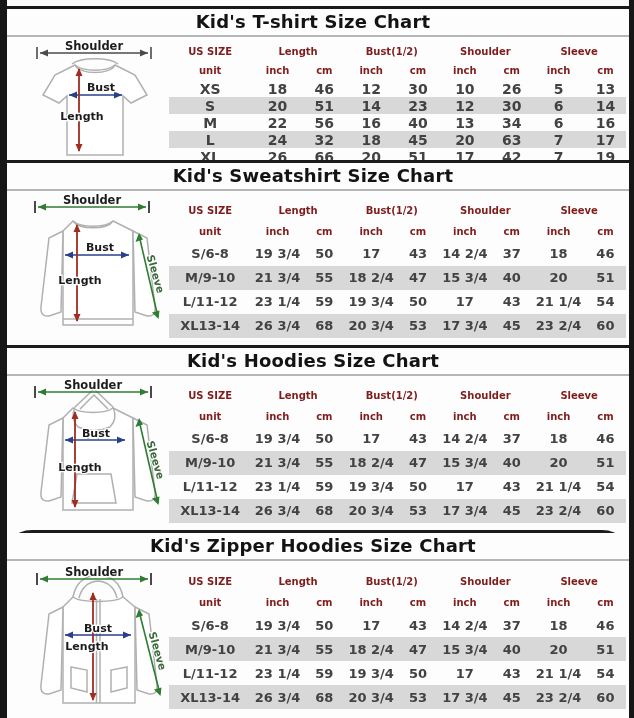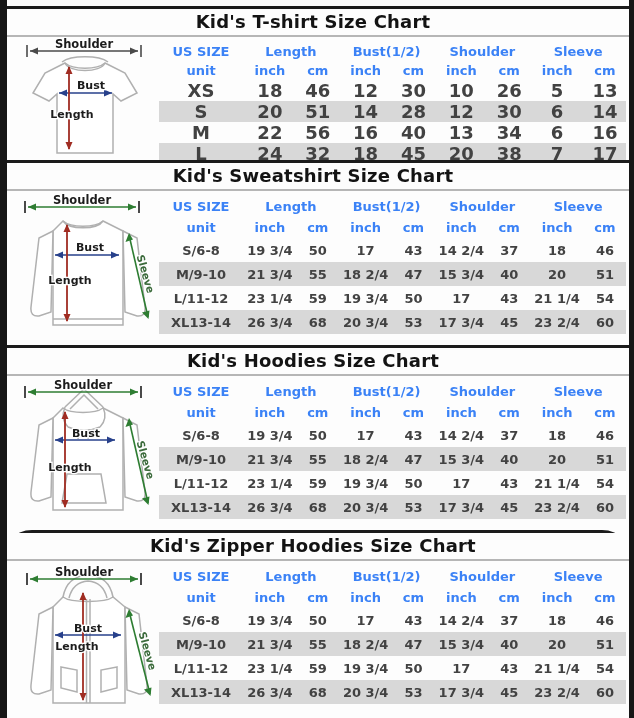--- a/index.html
+++ b/index.html
@@ -19,37 +19,37 @@
 
   .title-bar{
     border-top:3px solid #1b1b1b;
     border-bottom:2px solid #b6b6b6;
     text-align:center;
     font-weight:bold;font-size:18px;color:#131313;
     padding:2px 8px 3px 0;letter-spacing:0.2px;
   }
   .sec-tshirt .title-bar{margin-top:6px;}
 
-  .content{display:flex;align-items:flex-start;padding-left:9px;}
+  .content{display:flex;align-items:center;padding-left:19px;}
   .diagram{flex:0 0 150px;width:150px;}
 
   table.size-table{
     flex:1;border-collapse:collapse;table-layout:fixed;
     margin:5px 8px 0 0;
   }
   .size-table th,.size-table td{
     text-align:center;font-weight:bold;padding:0;white-space:nowrap;
   }
-  .size-table th{color:#3b82f6;font-size:13px;}
+  .size-table th{color:#7f1d1d;font-size:10px;}
   .size-table td{color:#424242;font-size:13px;}
   .col-size{width:18%;} .col-inch{width:11.5%;} .col-cm{width:9%;}
 
   
   .sec-tshirt .size-table th{height:19px;}
-  .sec-tshirt .size-table td{height:17px;font-size:18px;}
+  .sec-tshirt .size-table td{height:17px;font-size:14px;}
   .sec-sweatshirt .size-table th,
   .sec-hoodies .size-table th,
   .sec-zipper .size-table th{height:21px;}
   .sec-sweatshirt .size-table td,
   .sec-hoodies .size-table td,
   .sec-zipper .size-table td{height:24px;}
 
   tr.shaded{background:#d8d8d8;}
 
   svg text{
@@ -143,21 +143,21 @@
             <td>10</td>
             <td>26</td>
             <td>5</td>
             <td>13</td>
           </tr>
           <tr class="shaded">
             <td>S</td>
             <td>20</td>
             <td>51</td>
             <td>14</td>
-            <td>28</td>
+            <td>23</td>
             <td>12</td>
             <td>30</td>
             <td>6</td>
             <td>14</td>
           </tr>
           <tr>
             <td>M</td>
             <td>22</td>
             <td>56</td>
             <td>16</td>
@@ -167,23 +167,34 @@
             <td>6</td>
             <td>16</td>
           </tr>
           <tr class="shaded">
             <td>L</td>
             <td>24</td>
             <td>32</td>
             <td>18</td>
             <td>45</td>
             <td>20</td>
-            <td>38</td>
+            <td>63</td>
             <td>7</td>
             <td>17</td>
+          </tr>
+          <tr>
+            <td>XL</td>
+            <td>26</td>
+            <td>66</td>
+            <td>20</td>
+            <td>51</td>
+            <td>17</td>
+            <td>42</td>
+            <td>7</td>
+            <td>19</td>
           </tr>
         </tbody>
     </table>
   </div>
 </div>
 
 <div class="section sec-sweatshirt">
   <div class="title-bar">Kid's Sweatshirt Size Chart</div>
   <div class="content">
     <svg class="diagram" width="150" height="150" viewBox="0 0 150 150">

